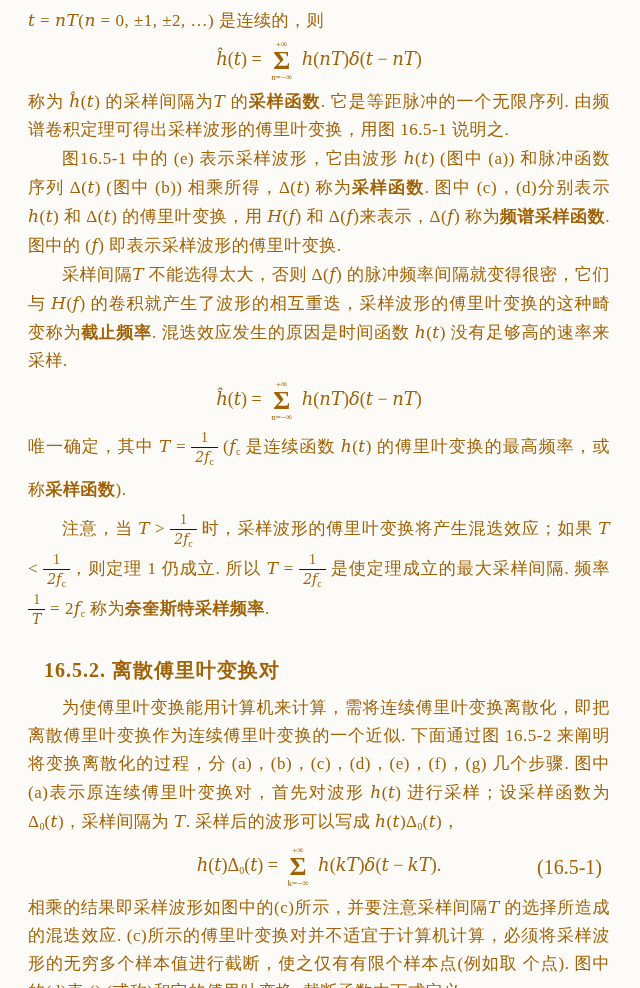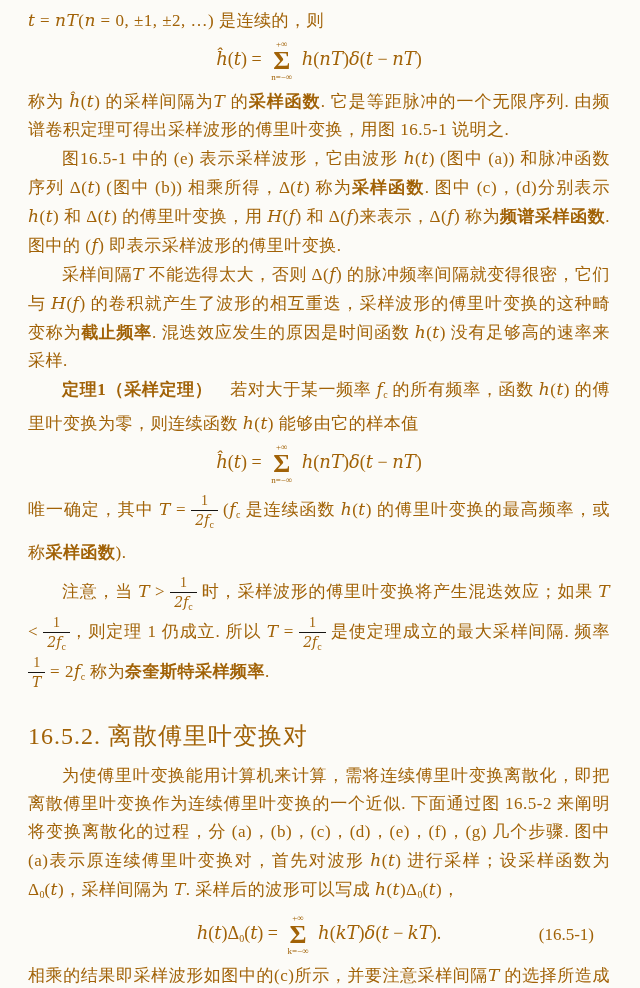--- a/index.html
+++ b/index.html
@@ -40,24 +40,24 @@
     display:inline-flex;flex-direction:column;align-items:center;
     vertical-align:middle;line-height:1;margin:0 5px;text-indent:0;letter-spacing:0;
   }
   .sum .sl{font-size:9px;line-height:1;}
   .sum .sg{font-size:26px;line-height:0.95;font-weight:bold;}
   .formula{
     display:flex;justify-content:center;align-items:center;
     font-size:18px;margin:3px 0;position:relative;min-height:46px;
     letter-spacing:0;
   }
-  .formula .eqnum{position:absolute;right:16px;top:50%;transform:translateY(-50%);font-size:17px;}
+  .formula .eqnum{position:absolute;right:8px;top:50%;transform:translateY(-50%);font-size:20px;}
   .heading{
-    margin:24px 0 10px 0;
-    font-size:24px;font-weight:normal;letter-spacing:1px;
+    margin:24px 0 10px 16px;
+    font-size:20px;font-weight:bold;letter-spacing:1px;
   }
 </style>
 </head>
 <body>
 
 <div class="page">
 
   <p class="para"><span class="mi">t</span> = <span class="mi">nT</span>(<span class="mi">n</span> = 0, ±1, ±2, …) 是连续的，则</p>
 
   <div class="formula">
@@ -67,21 +67,20 @@
           <span class="sl">n=−∞</span>
         </span> <span class="mi">h</span>(<span class="mi">nT</span>)<span class="mi">δ</span>(<span class="mi">t</span> − <span class="mi">nT</span>)</span>
   </div>
 
   <p class="para">称为 <span class="mi">ĥ</span>(<span class="mi">t</span>) 的采样间隔为<span class="mi">T</span> 的<span class="bold">采样函数</span>. 它是等距脉冲的一个无限序列. 由频谱卷积定理可得出采样波形的傅里叶变换，用图 16.5-1 说明之.</p>
 
   <p class="para indent">图16.5-1 中的 (e) 表示采样波形，它由波形 <span class="mi">h</span>(<span class="mi">t</span>) (图中 (a)) 和脉冲函数序列 Δ(<span class="mi">t</span>) (图中 (b)) 相乘所得，Δ(<span class="mi">t</span>) 称为<span class="bold">采样函数</span>. 图中 (c)，(d)分别表示 <span class="mi">h</span>(<span class="mi">t</span>) 和 Δ(<span class="mi">t</span>) 的傅里叶变换，用 <span class="mi">H</span>(<span class="mi">f</span>) 和 Δ(<span class="mi">f</span>)来表示，Δ(<span class="mi">f</span>) 称为<span class="bold">频谱采样函数</span>. 图中的 (<span class="mi">f</span>) 即表示采样波形的傅里叶变换.</p>
 
   <p class="para indent">采样间隔<span class="mi">T</span> 不能选得太大，否则 Δ(<span class="mi">f</span>) 的脉冲频率间隔就变得很密，它们与 <span class="mi">H</span>(<span class="mi">f</span>) 的卷积就产生了波形的相互重迭，采样波形的傅里叶变换的这种畸变称为<span class="bold">截止频率</span>. 混迭效应发生的原因是时间函数 <span class="mi">h</span>(<span class="mi">t</span>) 没有足够高的速率来采样.</p>
 
-  <p class="para indent"><span class="bold">定理1（采样定理）</span>　若对大于某一频率 <span class="mi">f</span><span class="sub">c</span> 的所有频率，函数 <span class="mi">h</span>(<span class="mi">t</span>) 的傅里叶变换为零，则连续函数 <span class="mi">h</span>(<span class="mi">t</span>) 能够由它的样本值</p>
 
   <div class="formula">
     <span><span class="mi">ĥ</span>(<span class="mi">t</span>) = <span class="sum">
           <span class="sl">+∞</span>
           <span class="sg">Σ</span>
           <span class="sl">n=−∞</span>
         </span> <span class="mi">h</span>(<span class="mi">nT</span>)<span class="mi">δ</span>(<span class="mi">t</span> − <span class="mi">nT</span>)</span>
   </div>
 
   <p class="para tall">唯一确定，其中 <span class="mi">T</span> = <span class="frac"><span class="fn">1</span><span class="fd"><span class="mi">2f</span><span class="sub">c</span></span></span> (<span class="mi">f</span><span class="sub">c</span> 是连续函数 <span class="mi">h</span>(<span class="mi">t</span>) 的傅里叶变换的最高频率，或称<span class="bold">采样函数</span>).</p>

